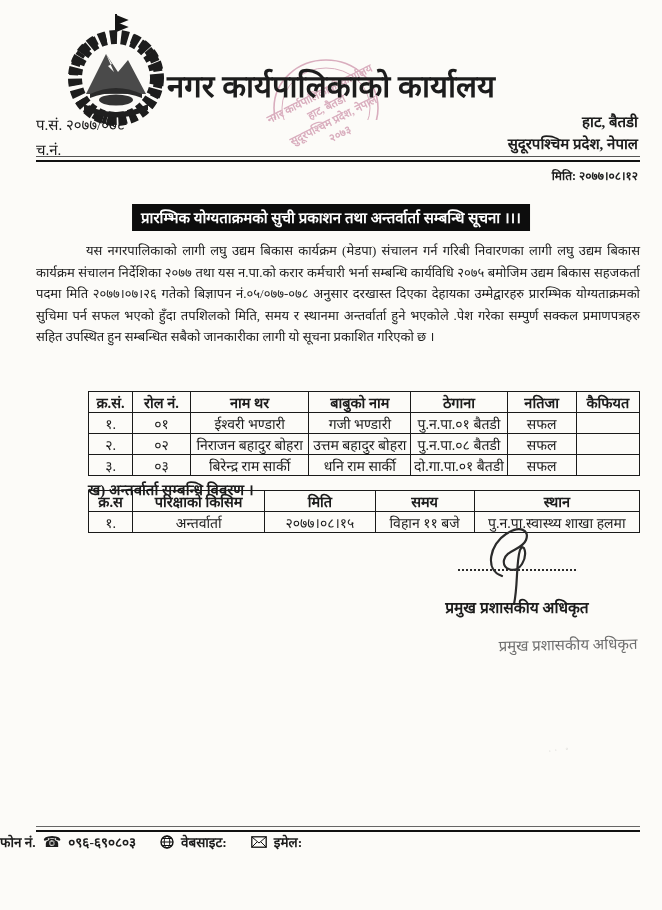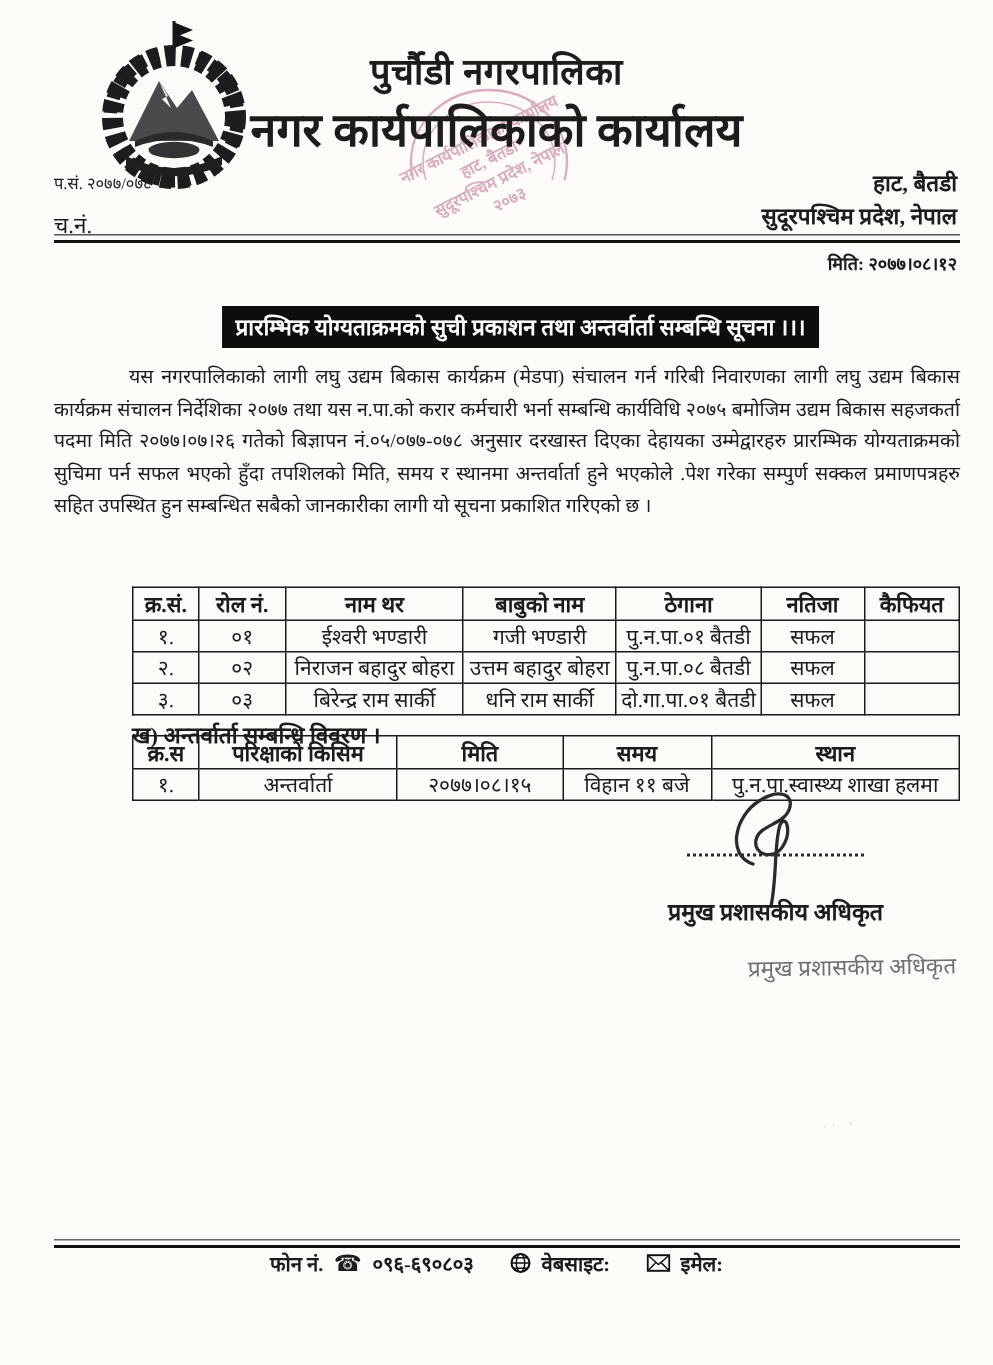--- a/index.html
+++ b/index.html
@@ -7,37 +7,37 @@
     position:relative; width:662px; height:910px; margin:0 auto;
     background:#fcfbf8; overflow:hidden;
     font-family:"Liberation Serif","DejaVu Serif",serif; color:#1c1c1c;
   }
   .abs{position:absolute;}
   
   .muni-name{top:30px; left:0; width:100%; text-align:center;
     font-size:24px; font-weight:bold; letter-spacing:.5px;}
   .office-name{top:64px; left:0; width:100%; text-align:center;
     font-size:31px; font-weight:bold;}
-  .ref-no{top:114px; left:36px; font-size:11px;}
+  .ref-no{top:114px; left:36px; font-size:15px;}
   .dispatch-no{top:139px; left:36px; font-size:15px;}
   .place1{top:111px; right:24px; font-size:15px; font-weight:bold; text-align:right;}
   .place2{top:133px; right:24px; font-size:15px; font-weight:bold; text-align:right;}
   .rule-double{top:156px; left:36px; width:604px; height:3px;
     border-top:1px solid #555; border-bottom:2px solid #111;}
   .doc-date{top:167px; right:24px; font-size:12px; font-weight:bold;}
   
   .stamp{top:50px; left:232px; width:190px; height:150px; opacity:.55; pointer-events:none;}
   .stamp-rot{position:absolute; top:34px; left:8px; width:180px;
     transform:rotate(-27deg); color:#bd6f8f; text-align:center;
     font-size:11px; line-height:15px; font-weight:bold;}
   .stamp-ring{position:absolute; top:0; left:24px;}
   
   .title-bar{top:204px; left:50%; transform:translateX(-50%);
     background:#0d0d0d; color:#ffffff; font-size:15px; font-weight:bold;
-    padding:3px 9px 4px 9px; white-space:nowrap;margin-left:16px;}
+    padding:3px 9px 4px 9px; white-space:nowrap;}
   
   .body-par{top:240px; left:36px; width:604px; font-size:13px;
     line-height:21.5px; text-align:justify; text-indent:50px;}
   .sec-heading{left:88px; font-size:15px; font-weight:bold;}
   .sec-a-heading{top:371px;}
   .sec-b-heading{top:479px;}
   
   table.doc{border-collapse:collapse; position:absolute; left:88px; width:552px;
     font-size:14px; text-align:center; table-layout:fixed;border-radius:17px;}
   table.doc th, table.doc td{border:1.3px solid #1a1a1a; padding:0 2px; height:20px;
@@ -51,21 +51,21 @@
   .sig-name{top:576px; left:432px; width:170px; text-align:center; font-size:15px;}
   .sig-title{top:596px; left:412px; width:210px; text-align:center;
     font-size:15.5px; font-weight:bold;}
   .stamp-title{top:634px; left:468px; width:200px; text-align:center;
     font-size:15px; color:#6f6f6f; transform:rotate(-1deg);}
   .smudge{top:742px; left:548px; width:60px; height:10px; opacity:.22;
     color:#444; font-size:9px; letter-spacing:3px; transform:rotate(-8deg);}
   
   .footer-rule{top:826px; left:36px; width:604px; height:3px;
     border-top:1px solid #666; border-bottom:2px solid #111;}
-  .footer-row{top:833px; left:0; width:100%; display:flex; justify-content:center;
+  .footer-row{top:833px; left:0; width:100%; display:flex; justify-content:flex-start;
     align-items:center; gap:7px; font-size:13.5px; font-weight:bold;}
   .footer-row .gap{width:10px;}
   .icon{display:inline-flex; align-items:center;}
 </style>
 </head>
 <body>
 
 <div class="page">
 
   <svg class="abs" style="top:12px;left:64px;" width="104" height="118" viewBox="0 0 104 118">
@@ -90,21 +90,20 @@
       <ellipse cx="70" cy="58" rx="44" ry="40" fill="none" stroke="#bd6f8f" stroke-width="1"></ellipse>
     </svg>
     <div class="stamp-rot">
       <div>नगर कार्यपालिकाको कार्यालय</div>
       <div>हाट, बैतडी</div>
       <div>सुदूरपश्चिम प्रदेश, नेपाल</div>
       <div>२०७३</div>
     </div>
   </div>
 
-  <div class="abs muni-name">पुर्चौडी नगरपालिका</div>
   <div class="abs office-name">नगर कार्यपालिकाको कार्यालय</div>
   <div class="abs ref-no">प.सं. २०७७/०७८</div>
   <div class="abs dispatch-no">च.नं.</div>
   <div class="abs place1">हाट, बैतडी</div>
   <div class="abs place2">सुदूरपश्चिम प्रदेश, नेपाल</div>
   <div class="abs rule-double"></div>
   <div class="abs doc-date">मिति: २०७७।०८।१२</div>
 
   <div class="abs title-bar">प्रारम्भिक योग्यताक्रमको सुची प्रकाशन तथा अन्तर्वार्ता सम्बन्धि सूचना ।।।</div>
 

